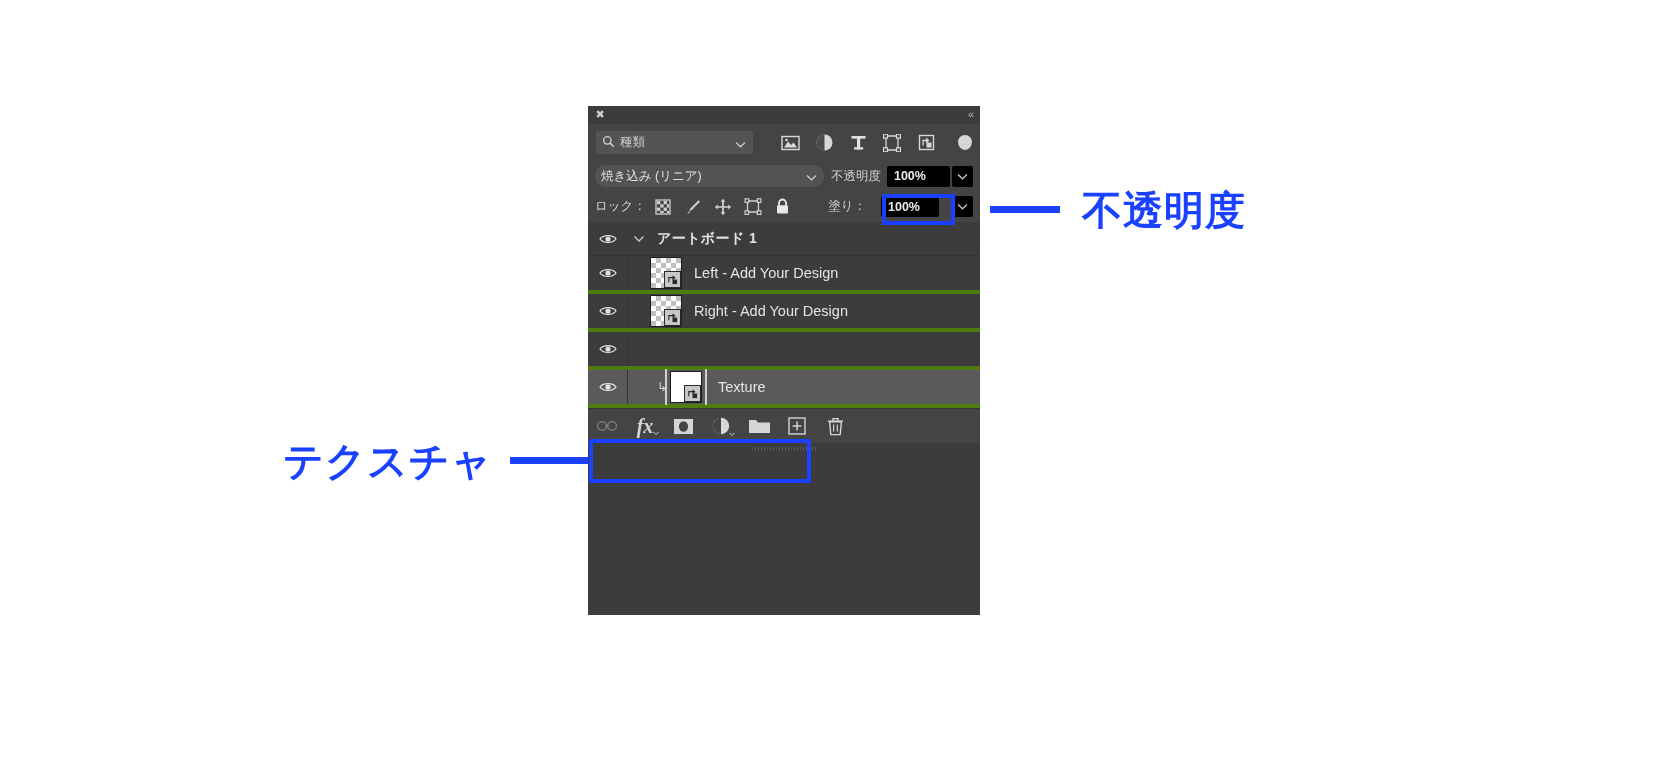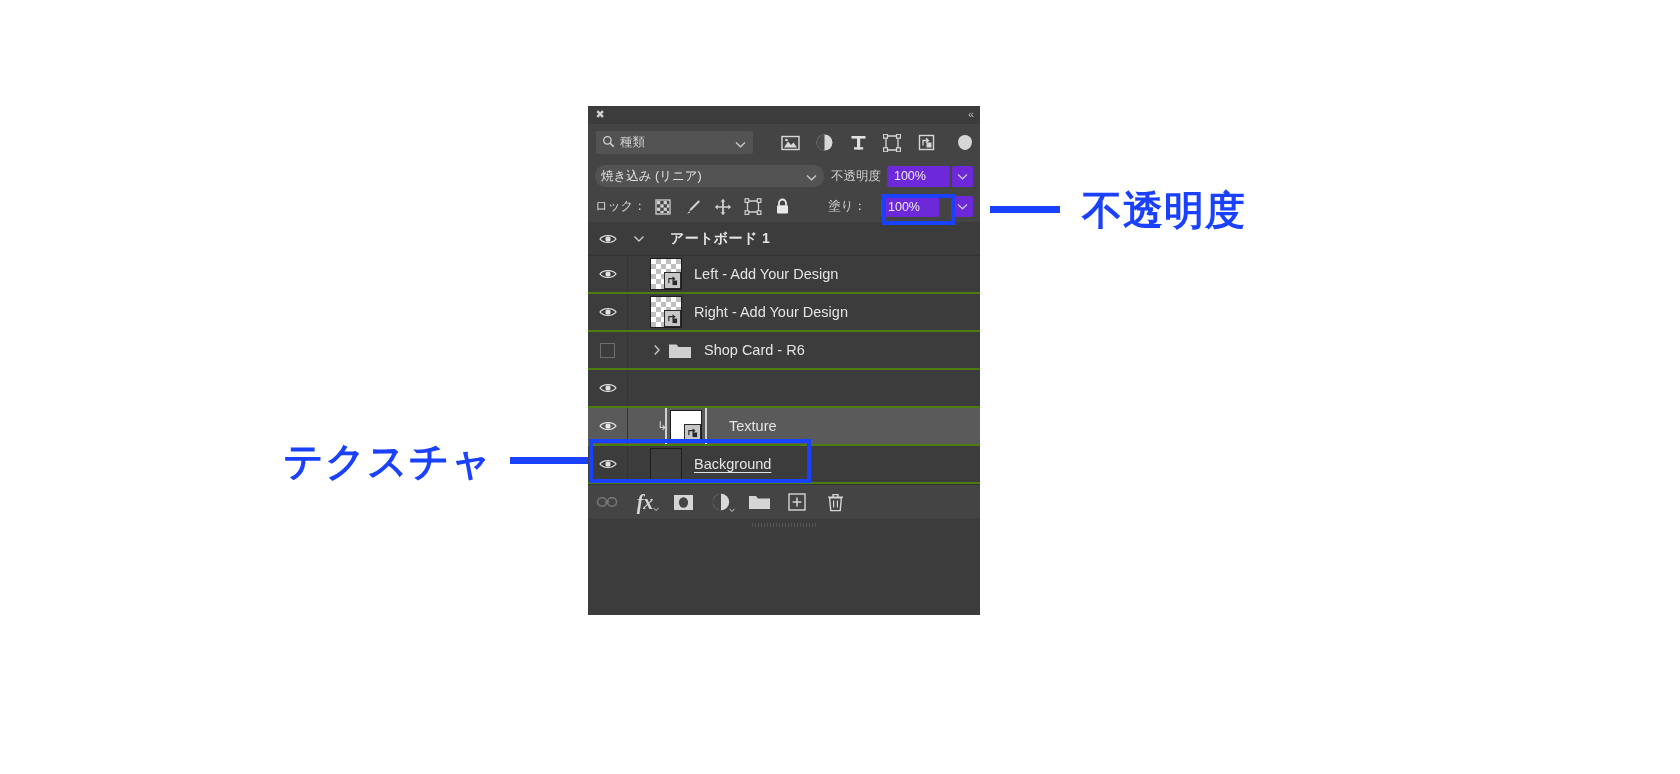--- a/index.html
+++ b/index.html
@@ -171,30 +171,31 @@
     color: #e0e0e0;
   }
   .opacity-label {
     font-size: 12.5px;
     color: #d2d2d2;
     margin-left: 7px;
     white-space: nowrap;
   }
   .numbox {
     height: 21px;
-    background: #6d28d9;
+    background: #000000;
     border-radius: 2px;
     display: flex;
     align-items: center;
     justify-content: flex-start;
     padding: 0 4px 0 7px;
     box-sizing: border-box;
     font-size: 12.5px;
     color: #ececec;
     position: relative;
+    font-weight: bold;
   }
   #opacity-field-wrap {
     position: relative;
     margin-left: 6px;
   }
   .hl-box {
     position: absolute;
     border: 4px solid #1a41ff;
     box-sizing: border-box;
     pointer-events: none;
@@ -236,21 +237,21 @@
   }
 
   
   .layer-list {
     background: #3c3c3c;
   }
   .layer-row {
     height: 38px;
     display: flex;
     align-items: center;
-    border-bottom: 2px solid #4d7c0f;
+    border-bottom: 4px solid #4d7c0f;
     position: relative;
     box-sizing: border-box;
   }
   .layer-row.artboard {
     background: #3c3c3c;
     height: 34px;
     border-bottom: 1px solid #343434;
   }
   .layer-row.selected {
     background: #5a5a5a;
@@ -569,21 +570,21 @@
           <path d="M1 6 C4 1.5 14 1.5 17 6 C14 10.5 4 10.5 1 6 Z" fill="none" stroke="#e0e0e0" stroke-width="1.3"></path>
           <circle cx="9" cy="6" r="2.6" fill="#e0e0e0"></circle>
         </svg>
       </div>
       <div class="row-body" style="padding-left:0">
         <div class="disclosure">
           <svg width="12" height="8" viewBox="0 0 12 8">
               <path d="M1.5 1.5 L6 6 L10.5 1.5" fill="none" stroke="#c9c9c9" stroke-width="1.4"></path>
             </svg>
         </div>
-        <span class="layer-name bold" style="margin-left:20px">アートボード 1</span>
+        <span class="layer-name bold" style="margin-left:7px">アートボード 1</span>
       </div>
     </div>
 
     <div class="layer-row">
       <div class="eye-cell">
         <svg width="18" height="12" viewBox="0 0 18 12">
           <path d="M1 6 C4 1.5 14 1.5 17 6 C14 10.5 4 10.5 1 6 Z" fill="none" stroke="#e0e0e0" stroke-width="1.3"></path>
           <circle cx="9" cy="6" r="2.6" fill="#e0e0e0"></circle>
         </svg>
       </div>
@@ -613,38 +614,20 @@
             <svg width="11" height="11" viewBox="0 0 12 12">
               <path d="M2 9 V4 H8 M6 2 L8.4 4 L6 6" fill="none" stroke="#2a2a2a" stroke-width="1.2"></path>
               <rect x="6" y="6" width="5" height="5" fill="#2a2a2a"></rect>
             </svg>
           </span>
         </div>
         <span class="layer-name">Right - Add Your Design</span>
       </div>
     </div>
 
-    <div class="layer-row">
-      <div class="eye-cell">
-        <span class="eye-empty"></span>
-      </div>
-      <div class="row-body" style="padding-left:18px">
-        <div class="disclosure">
-          <svg width="8" height="12" viewBox="0 0 8 12">
-              <path d="M1.8 1.5 L6 6 L1.8 10.5" fill="none" stroke="#c9c9c9" stroke-width="1.4"></path>
-            </svg>
-        </div>
-        <span class="folder-ico">
-          <svg width="24" height="19" viewBox="0 0 24 19">
-            <path d="M1 3.5 H8.5 L10.5 6 H23 V17 H1 Z" fill="#cfcfcf"></path>
-          </svg>
-        </span>
-        <span class="layer-name">Shop Card - R6</span>
-      </div>
-    </div>
 
     <div class="layer-row">
       <div class="eye-cell">
         <svg width="18" height="12" viewBox="0 0 18 12">
           <path d="M1 6 C4 1.5 14 1.5 17 6 C14 10.5 4 10.5 1 6 Z" fill="none" stroke="#e0e0e0" stroke-width="1.3"></path>
           <circle cx="9" cy="6" r="2.6" fill="#e0e0e0"></circle>
         </svg>
       </div>
     </div>
 
@@ -660,36 +643,24 @@
         <span class="thumb-brackets">
           <span class="thumb" style="background:#ffffff">
             <span class="smart-badge">
               <svg width="11" height="11" viewBox="0 0 12 12">
                 <path d="M2 9 V4 H8 M6 2 L8.4 4 L6 6" fill="none" stroke="#2a2a2a" stroke-width="1.2"></path>
                 <rect x="6" y="6" width="5" height="5" fill="#2a2a2a"></rect>
               </svg>
             </span>
           </span>
         </span>
-        <span class="layer-name" style="margin-left:27px">Texture</span>
-      </div>
-    </div>
-
-    <div class="layer-row">
-      <div class="eye-cell">
-        <svg width="18" height="12" viewBox="0 0 18 12">
-          <path d="M1 6 C4 1.5 14 1.5 17 6 C14 10.5 4 10.5 1 6 Z" fill="none" stroke="#e0e0e0" stroke-width="1.3"></path>
-          <circle cx="9" cy="6" r="2.6" fill="#e0e0e0"></circle>
-        </svg>
-      </div>
-      <div class="row-body" style="padding-left:22px">
-        <div class="thumb solid-dark"></div>
-        <span class="layer-name editing">Background</span>
-      </div>
-    </div>
+        <span class="layer-name" style="margin-left:16px">Texture</span>
+      </div>
+    </div>
+
 
   </div>
 
   <div class="bottom-bar">
     <div class="bbtn disabled">
       <svg width="22" height="12" viewBox="0 0 22 12">
         <path d="M9 6 H13" stroke="#b5b5b5" stroke-width="1.5"></path>
         <rect x="1.5" y="1.8" width="9" height="8.4" rx="4.2" fill="none" stroke="#b5b5b5" stroke-width="1.5"></rect>
         <rect x="11.5" y="1.8" width="9" height="8.4" rx="4.2" fill="none" stroke="#b5b5b5" stroke-width="1.5"></rect>
       </svg>

